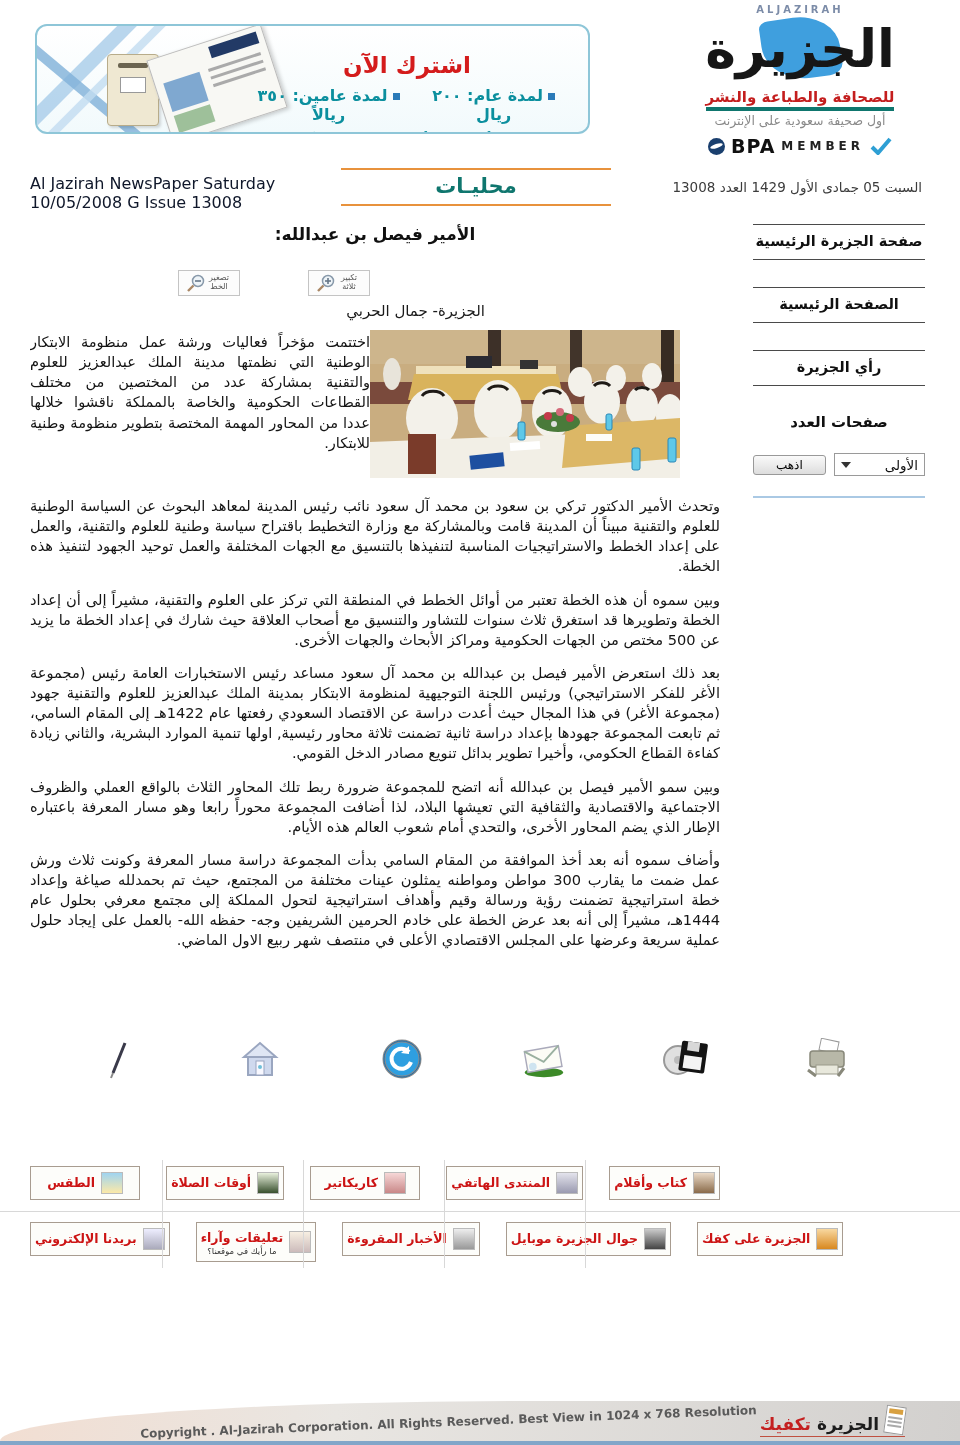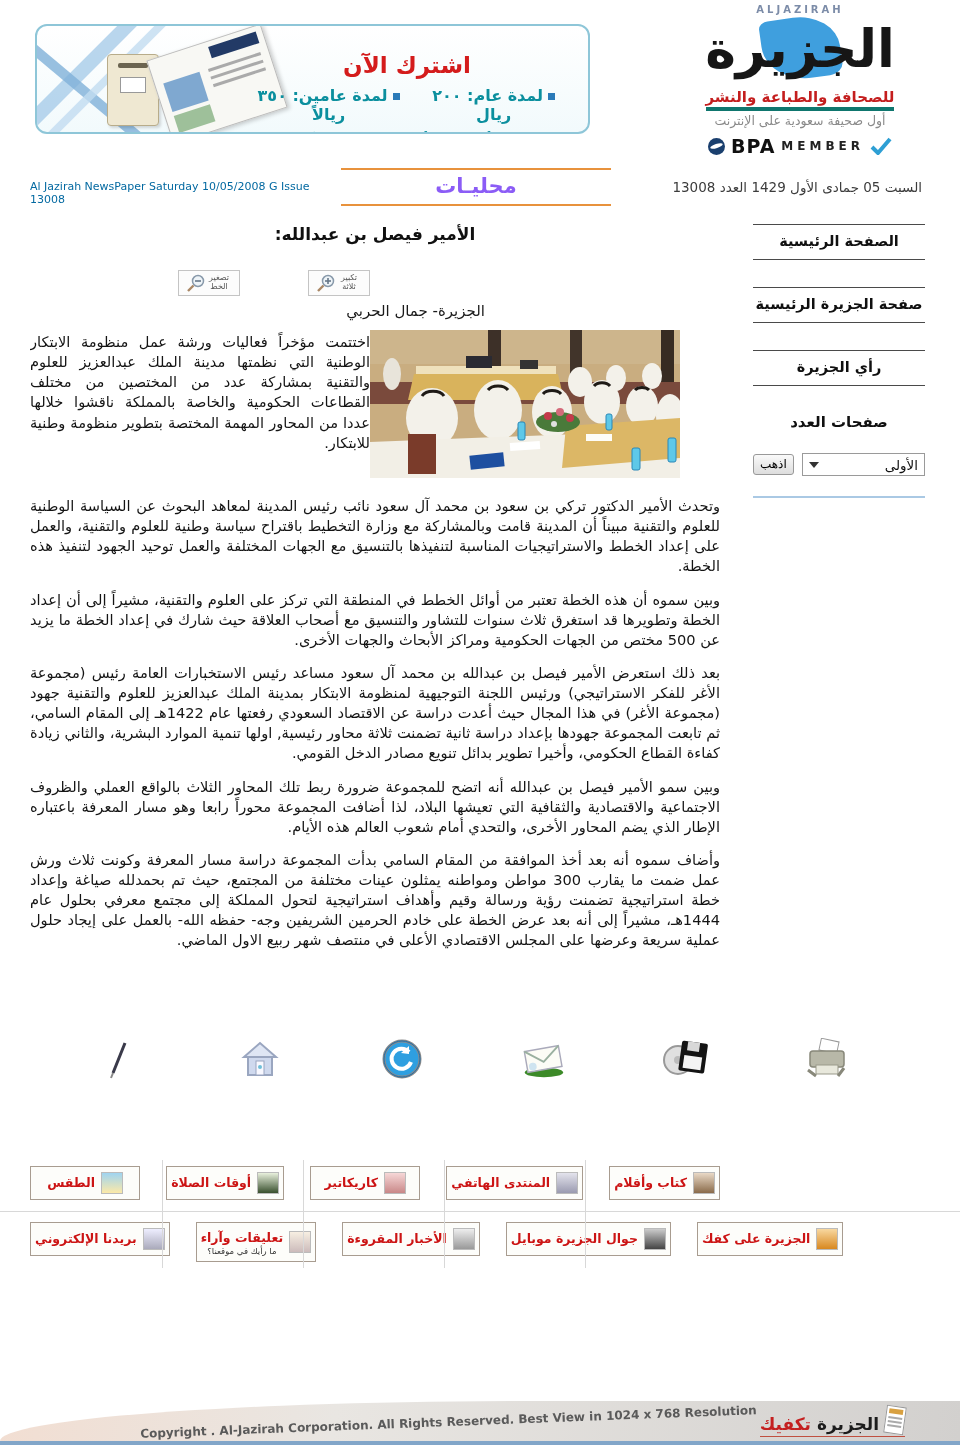--- a/index.html
+++ b/index.html
@@ -42,23 +42,23 @@
   .logo-gray { color:#8a8a8a; font-size:12.5px; direction:rtl; margin-top:2px; }
   .bpa { display:flex; align-items:center; justify-content:center; gap:6px; margin-top:7px; }
   .bpa-globe { width:17px; height:17px; border-radius:50%; background:#1a3f6e; position:relative; }
   .bpa-globe::after { content:""; position:absolute; left:2px; top:6px; width:13px; height:4px;
      background:#fff; border-radius:50%; transform:rotate(-18deg); }
   .bpa-name { font-size:19px; font-weight:bold; color:#101010; letter-spacing:1px; }
   .bpa-member { font-size:12px; font-weight:bold; color:#222; letter-spacing:4px; }
 
   
   .dateline { display:flex; align-items:center; margin-top:14px; height:42px; }
-  .date-en { flex:1; text-align:left; padding-left:30px; font-size:11px; color:#0369a1;margin-top:11px; }
+  .date-en { flex:1; text-align:left; padding-left:30px; font-size:16px; color:#0f172a;margin-top:11px; }
   .section-box { width:270px; text-align:center; border-top:2px solid #e8923c; border-bottom:2px solid #e8923c;
-     padding:4px 0 6px; font-size:21px; font-weight:bold; color:#8b5cf6; direction:rtl; }
+     padding:4px 0 6px; font-size:21px; font-weight:bold; color:#0f766e; direction:rtl; }
   .date-ar { flex:1; text-align:right; padding-right:38px; font-size:13.5px; color:#3c3c3c; direction:rtl; }
 
   
   .content { display:flex; margin-top:16px; }
   .article { width:690px; margin-left:30px; }
   .kicker { text-align:center; font-size:17px; font-weight:bold; color:#101010; direction:rtl; }
   .headline { text-align:center; font-size:20px; font-weight:bold; color:#101010; direction:rtl; margin-top:4px; }
   .font-controls { display:flex; gap:20px; margin:26px 0 4px 100px; }
   .font-btn { display:flex; align-items:flex-end; border:1px solid #c4c4c4; background:#fcfcfc;
      padding:3px 7px; cursor:pointer;margin-left:48px; }
@@ -75,22 +75,22 @@
      font-weight:bold; font-size:14.5px; color:#101010; padding:8px 0 10px; margin-bottom:27px;
      direction:rtl; cursor:pointer; }
   .pages-label { text-align:center; font-weight:bold; font-size:15px; color:#101010; direction:rtl;
      margin:14px 0 22px; }
   .select-row { display:flex; align-items:center; gap:8px; direction:rtl; }
   .fake-select { flex:1; height:23px; border:1px solid #9a9a9a; background:#fff; display:flex;
      align-items:center; justify-content:space-between; padding:0 6px; cursor:pointer; }
   .fake-select .val { font-size:13.5px; color:#111; }
   .caret { width:0; height:0; border-left:5px solid transparent; border-right:5px solid transparent;
      border-top:6px solid #333; }
-  .go-btn { font-size:12px; border:1px solid #999; border-radius:3px; padding:2px 6px;
-     background:linear-gradient(180deg,#fafafa,#ddd); cursor:pointer; font-family:Liberation Serif, serif; }
+  .go-btn { font-size:12px; border:1px solid #999; border-radius:3px; padding:2px 22px;
+     background:linear-gradient(180deg,#fafafa,#ddd); cursor:pointer; font-family:Liberation Sans, sans-serif; }
   .side-divider { border-top:2px solid #aac9e4; margin-top:20px; }
 
   
   .toolbar { display:flex; justify-content:space-between; padding:0 110px 0 95px; margin-top:72px; }
   .tool { width:46px; height:46px; display:flex; align-items:center; justify-content:center; cursor:pointer; }
 
   
   .links-grid { position:relative; margin:84px 30px 0 30px; width:690px; }
   .grid-row { display:grid; grid-template-columns:repeat(5,1fr); column-gap:26px; }
   .grid-row + .grid-row { margin-top:22px; }
@@ -267,22 +267,22 @@
       </div>
 
       <p class="body" style="margin-top:14px;">وتحدث الأمير الدكتور تركي بن سعود بن محمد آل سعود نائب رئيس المدينة لمعاهد البحوث عن السياسة الوطنية للعلوم والتقنية مبيناً أن المدينة قامت وبالمشاركة مع وزارة التخطيط باقتراح سياسة وطنية للعلوم والتقنية، والعمل على إعداد الخطط والاستراتيجيات المناسبة لتنفيذها بالتنسيق مع الجهات المختلفة والعمل توحيد الجهود لتنفيذ هذه الخطة.</p>
       <p class="body">وبين سموه أن هذه الخطة تعتبر من أوائل الخطط في المنطقة التي تركز على العلوم والتقنية، مشيراً إلى أن إعداد الخطة وتطويرها قد استغرق ثلاث سنوات للتشاور والتنسيق مع أصحاب العلاقة حيث شارك في إعداد الخطة ما يزيد عن 500 مختص من الجهات الحكومية ومراكز الأبحاث والجهات الأخرى.</p>
       <p class="body">بعد ذلك استعرض الأمير فيصل بن عبدالله بن محمد آل سعود مساعد رئيس الاستخبارات العامة رئيس (مجموعة الأغر للفكر الاستراتيجي) ورئيس اللجنة التوجيهية لمنظومة الابتكار بمدينة الملك عبدالعزيز للعلوم والتقنية جهود (مجموعة الأغر) في هذا المجال حيث أعدت دراسة عن الاقتصاد السعودي رفعتها عام 1422هـ إلى المقام السامي، ثم تابعت المجموعة جهودها بإعداد دراسة ثانية تضمنت ثلاثة محاور رئيسية, اولها تنمية الموارد البشرية، والثاني زيادة كفاءة القطاع الحكومي، وأخيرا تطوير بدائل تنويع مصادر الدخل القومي.</p>
       <p class="body">وبين سمو الأمير فيصل بن عبدالله أنه اتضح للمجموعة ضرورة ربط تلك المحاور الثلاث بالواقع العملي والظروف الاجتماعية والاقتصادية والثقافية التي تعيشها البلاد، لذا أضافت المجموعة محوراً رابعا وهو مسار المعرفة باعتباره الإطار الذي يضم المحاور الأخرى، والتحدي أمام شعوب العالم هذه الأيام.</p>
       <p class="body">وأضاف سموه أنه بعد أخذ الموافقة من المقام السامي بدأت المجموعة دراسة مسار المعرفة وكونت ثلاث ورش عمل ضمت ما يقارب 300 مواطن ومواطنه يمثلون عينات مختلفة من المجتمع، حيث تم بحمدلله صياغة وإعداد خطة استراتيجية تضمنت رؤية ورسالة وقيم وأهداف استراتيجية لتحول المملكة إلى مجتمع معرفي بحلول عام 1444هـ، مشيراً إلى أنه بعد عرض الخطة على خادم الحرمين الشريفين وجه- حفظه الله- بالعمل على إيجاد حلول عملية سريعة وعرضها على المجلس الاقتصادي الأعلى في منتصف شهر ربيع الاول الماضي.</p>
     </main>
 
     <aside class="sidebar">
+      <div class="side-link">صفحة الجزيرة الرئيسية</div>
       <div class="side-link">الصفحة الرئيسية</div>
-      <div class="side-link">صفحة الجزيرة الرئيسية</div>
       <div class="side-link">رأي الجزيرة</div>
       <div class="pages-label">صفحات العدد</div>
       <div class="select-row">
         <div class="fake-select">
           <span class="val">الأولى</span>
           <span class="caret"></span>
         </div>
         <button class="go-btn">اذهب</button>
       </div>
       <div class="side-divider"></div>

